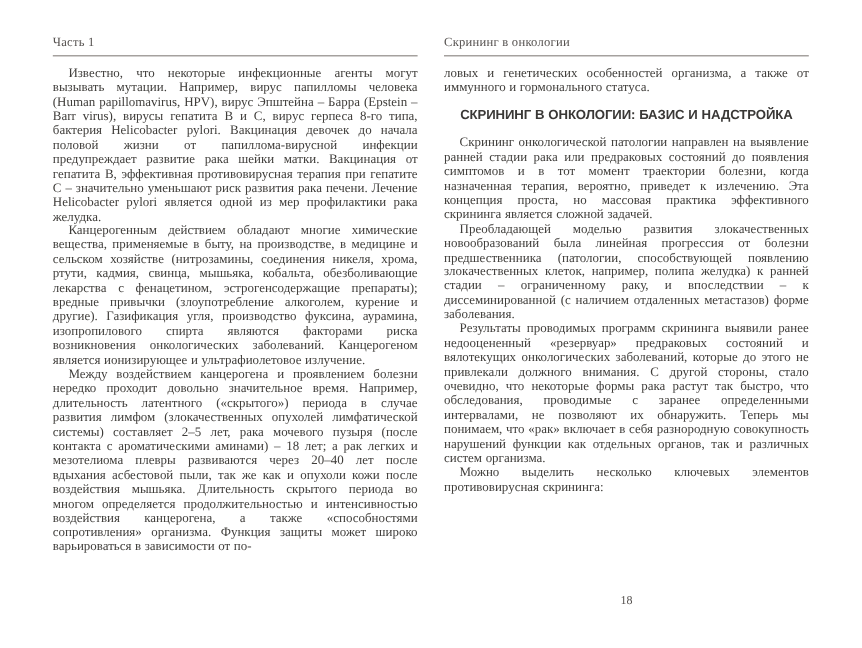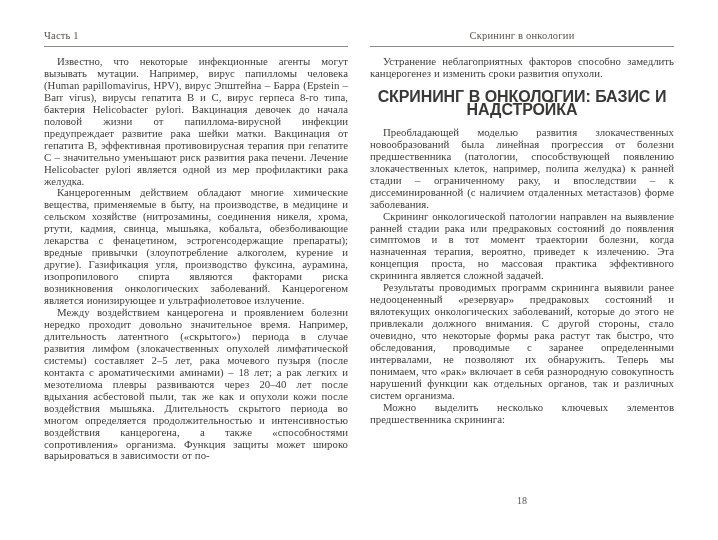--- a/index.html
+++ b/index.html
@@ -23,21 +23,21 @@
   .running-head {
     position: absolute;
     top: 30px;
     width: 100%;
     font-size: 10.5px;
     line-height: 12px;
     color: #565250;
     letter-spacing: 0.2px;
   }
   .rh-left  { text-align: left; }
-  .rh-right { text-align: center; }
+  .rh-right { text-align: left; }
 
   .head-rule {
     position: absolute;
     top: 46px;
     width: 100%;
     height: 1px;
     background: #8f8b87;
   }
 
   .body-text {
@@ -49,21 +49,21 @@
     color: #3f3d3a;
     text-align: justify;
     word-spacing: 0.3px;
   }
   .para { text-indent: 13px; font-family: Liberation Serif, serif; }
   .para.no-indent { text-indent: 0; }
 
   .section-heading {
     font-family: "Liberation Sans", sans-serif;
     font-weight: 700;
-    font-size: 16px;
+    font-size: 11px;
     line-height: 13px;
     letter-spacing: -0.1px;
     text-align: center;
     text-indent: 0;
     color: #3a3836;
     margin: 10px 0 11px 0;
   }
 
   .page-number {
     position: absolute;
@@ -86,23 +86,23 @@
       <p class="para">Известно, что некоторые инфекционные агенты могут вызывать мутации. Например, вирус папилломы человека (Human papillomavirus, HPV), вирус Эпштейна – Барра (Epstein – Barr virus), вирусы гепатита В и С, вирус герпеса 8-го типа, бактерия Helicobacter pylori. Вакцинация девочек до начала половой жизни от папиллома-вирусной инфекции предупреждает развитие рака шейки матки. Вакцинация от гепатита В, эффективная противовирусная терапия при гепатите С – значительно уменьшают риск развития рака печени. Лечение Helicobacter pylori является одной из мер профилактики рака желудка.</p>
       <p class="para">Канцерогенным действием обладают многие химические вещества, применяемые в быту, на производстве, в медицине и сельском хозяйстве (нитрозамины, соединения никеля, хрома, ртути, кадмия, свинца, мышьяка, кобальта, обезболивающие лекарства с фенацетином, эстрогенсодержащие препараты); вредные привычки (злоупотребление алкоголем, курение и другие). Газификация угля, производство фуксина, аурамина, изопропилового спирта являются факторами риска возникновения онкологических заболеваний. Канцерогеном является ионизирующее и ультрафиолетовое излучение.</p>
       <p class="para">Между воздействием канцерогена и проявлением болезни нередко проходит довольно значительное время. Например, длительность латентного («скрытого») периода в случае развития лимфом (злокачественных опухолей лимфатической системы) составляет 2–5 лет, рака мочевого пузыря (после контакта с ароматическими аминами) – 18 лет; а рак легких и мезотелиома плевры развиваются через 20–40 лет после вдыхания асбестовой пыли, так же как и опухоли кожи после воздействия мышьяка. Длительность скрытого периода во многом определяется продолжительностью и интенсивностью воздействия канцерогена, а также «способностями сопротивления» организма. Функция защиты может широко варьироваться в зависимости от по-</p>
     </div>
   </section>
 
   <section class="page page-right">
     <div class="running-head rh-right">Скрининг в онкологии</div>
     <div class="head-rule"></div>
     <div class="body-text">
-      <p class="para">Устранение неблагоприятных факторов способно замедлить канцерогенез и изменить сроки развития опухоли.</p>
+      <p class="para no-indent">ловых и генетических особенностей организма, а также от иммунного и гормонального статуса.</p>
       <h2 class="section-heading">СКРИНИНГ В ОНКОЛОГИИ: БАЗИС И НАДСТРОЙКА</h2>
+      <p class="para">Скрининг онкологической патологии направлен на выявление ранней стадии рака или предраковых состояний до появления симптомов и в тот момент траектории болезни, когда назначенная терапия, вероятно, приведет к излечению. Эта концепция проста, но массовая практика эффективного скрининга является сложной задачей.</p>
       <p class="para">Преобладающей моделью развития злокачественных новообразований была линейная прогрессия от болезни предшественника (патологии, способствующей появлению злокачественных клеток, например, полипа желудка) к ранней стадии – ограниченному раку, и впоследствии – к диссеминированной (с наличием отдаленных метастазов) форме заболевания.</p>
-      <p class="para">Скрининг онкологической патологии направлен на выявление ранней стадии рака или предраковых состояний до появления симптомов и в тот момент траектории болезни, когда назначенная терапия, вероятно, приведет к излечению. Эта концепция проста, но массовая практика эффективного скрининга является сложной задачей.</p>
       <p class="para">Результаты проводимых программ скрининга выявили ранее недооцененный «резервуар» предраковых состояний и вялотекущих онкологических заболеваний, которые до этого не привлекали должного внимания. С другой стороны, стало очевидно, что некоторые формы рака растут так быстро, что обследования, проводимые с заранее определенными интервалами, не позволяют их обнаружить. Теперь мы понимаем, что «рак» включает в себя разнородную совокупность нарушений функции как отдельных органов, так и различных систем организма.</p>
-      <p class="para">Можно выделить несколько ключевых элементов предшественника скрининга:</p>
+      <p class="para">Можно выделить несколько ключевых элементов противовирусная скрининга:</p>
     </div>
     <div class="page-number">18</div>
   </section>
 
 </div>
 
 </body></html>

